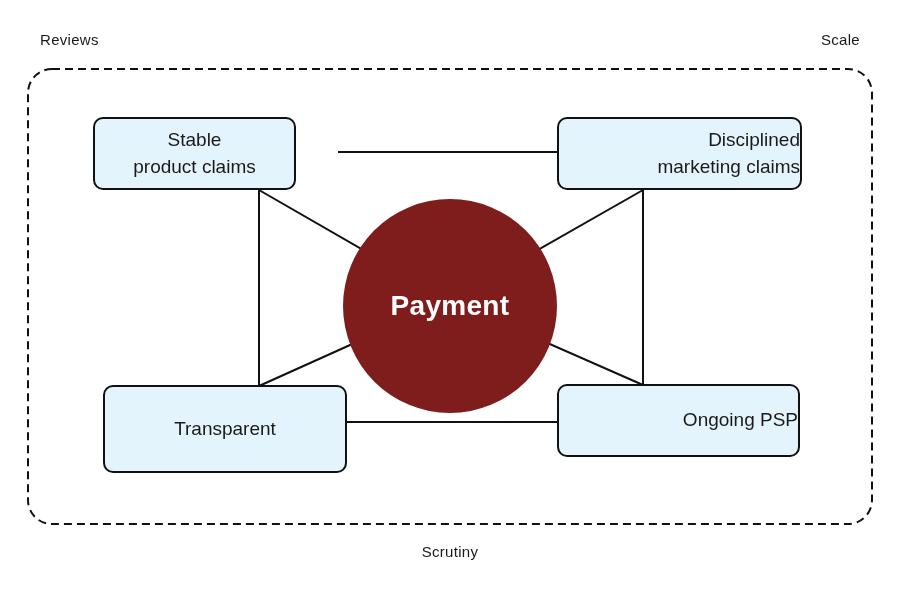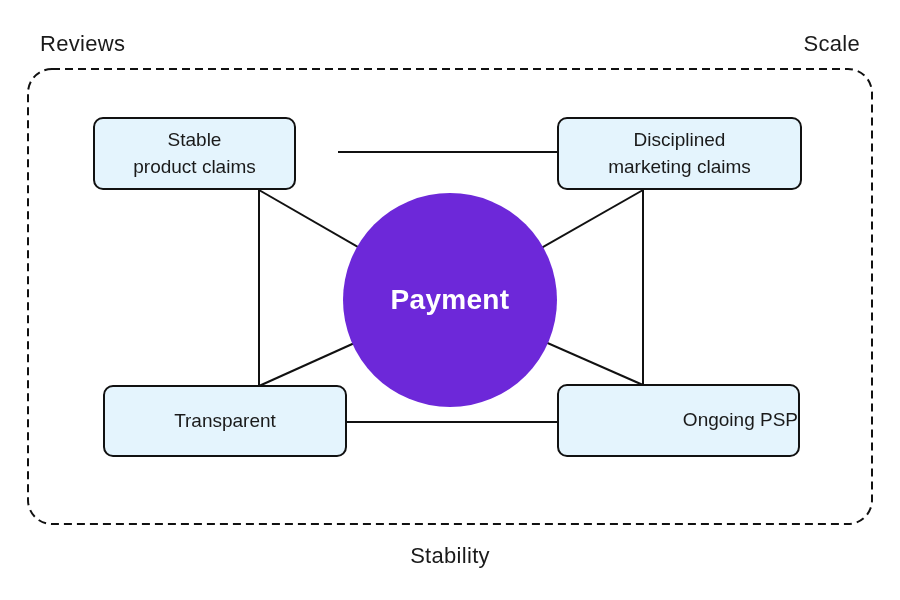--- a/index.html
+++ b/index.html
@@ -7,21 +7,21 @@
     position: relative;
     width: 900px;
     height: 600px;
     background: #ffffff;
     font-family: "Liberation Sans", sans-serif;
     color: #1a1a1a;
     overflow: hidden;
   }
   .corner-label {
     position: absolute;
-    font-size: 22px;
+    font-size: 15px;
     letter-spacing: 0.3px;
     white-space: nowrap;
   }
   .label-reviews { left: 40px; top: 31px; }
   .label-scale   { right: 40px; top: 31px; }
   .label-scrutiny { left: 0; right: 0; top: 543px; text-align: center; }
   .lines-layer {
     position: absolute;
     left: 0; top: 0;
     width: 900px; height: 600px;
@@ -34,29 +34,29 @@
     display: flex;
     flex-direction: column;
     align-items: center;
     justify-content: center;
     text-align: center;
     font-size: 19px;
     line-height: 1.42;
     box-sizing: border-box;
   }
   .node-tl { left: 93px;  top: 117px; width: 203px; height: 73px; }
-  .node-tr { left: 557px; top: 117px; width: 245px; height: 73px; }
-  .node-bl { left: 103px; top: 385px; width: 244px; height: 72px; }
+  .node-tr { left: 557px; top: 117px; width: 245px; height: 73px; align-items: flex-end; }
+  .node-bl { left: 103px; top: 385px; width: 244px; height: 88px; }
   .node-br { left: 557px; top: 384px; width: 243px; height: 73px; align-items: flex-end; }
   .center-circle {
     position: absolute;
-    left: 343px; top: 193px;
+    left: 343px; top: 199px;
     width: 214px; height: 214px;
     border-radius: 50%;
-    background: #6d28d9;
+    background: #7f1d1d;
     color: #ffffff;
     display: flex;
     flex-direction: column;
     align-items: center;
     justify-content: center;
     text-align: left;
     font-size: 28px;
     font-weight: bold;
     line-height: 1.45;
     letter-spacing: 0.3px;
@@ -64,21 +64,21 @@
 </style>
 </head>
 <body>
 
 <div class="canvas">
 
   <div class="corner-label label-reviews">Reviews</div>
 
   <div class="corner-label label-scale">Scale</div>
 
-  <div class="corner-label label-scrutiny">Stability</div>
+  <div class="corner-label label-scrutiny">Scrutiny</div>
 
   <svg class="lines-layer" viewBox="0 0 900 600" xmlns="http://www.w3.org/2000/svg">
 
     <rect x="28" y="69" width="844" height="455" rx="24" ry="24" fill="none" stroke="#111111" stroke-width="2" stroke-dasharray="8 5"></rect>
 
     <line x1="338" y1="152" x2="558" y2="152" stroke="#111111" stroke-width="2"></line>
     <line x1="346" y1="422" x2="558" y2="422" stroke="#111111" stroke-width="2"></line>
 
     <line x1="259" y1="189" x2="259" y2="386" stroke="#111111" stroke-width="2"></line>
     <line x1="643" y1="189" x2="643" y2="385" stroke="#111111" stroke-width="2"></line>

